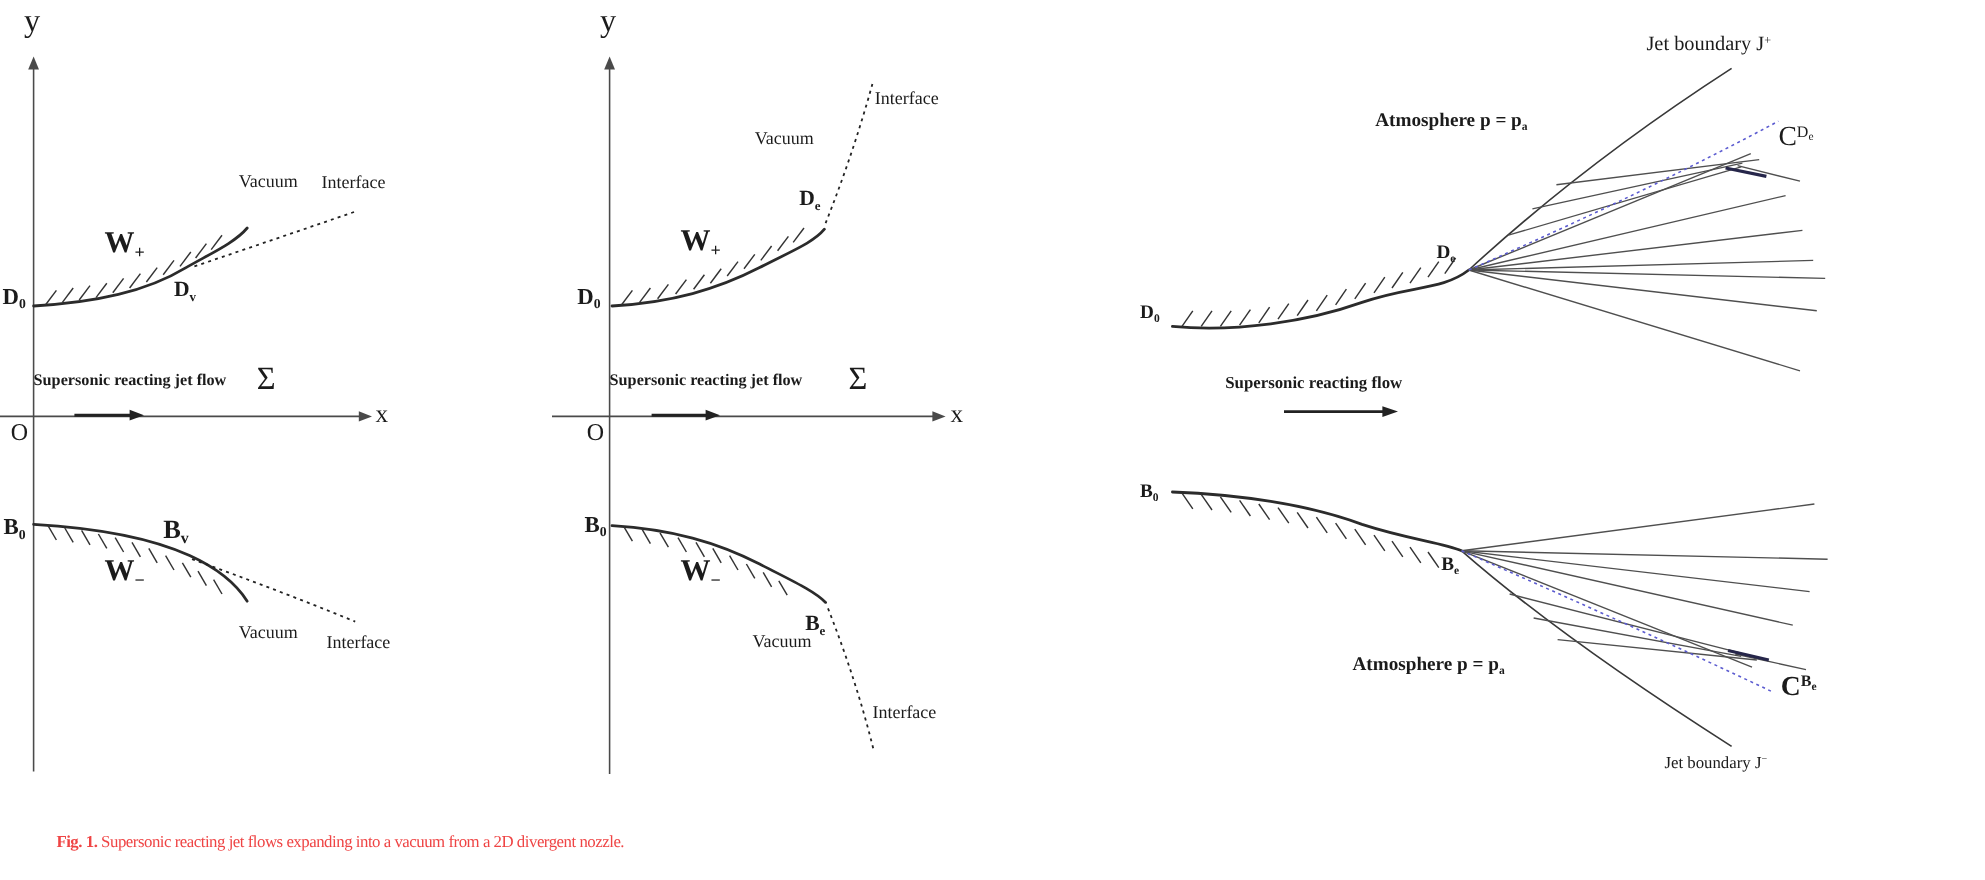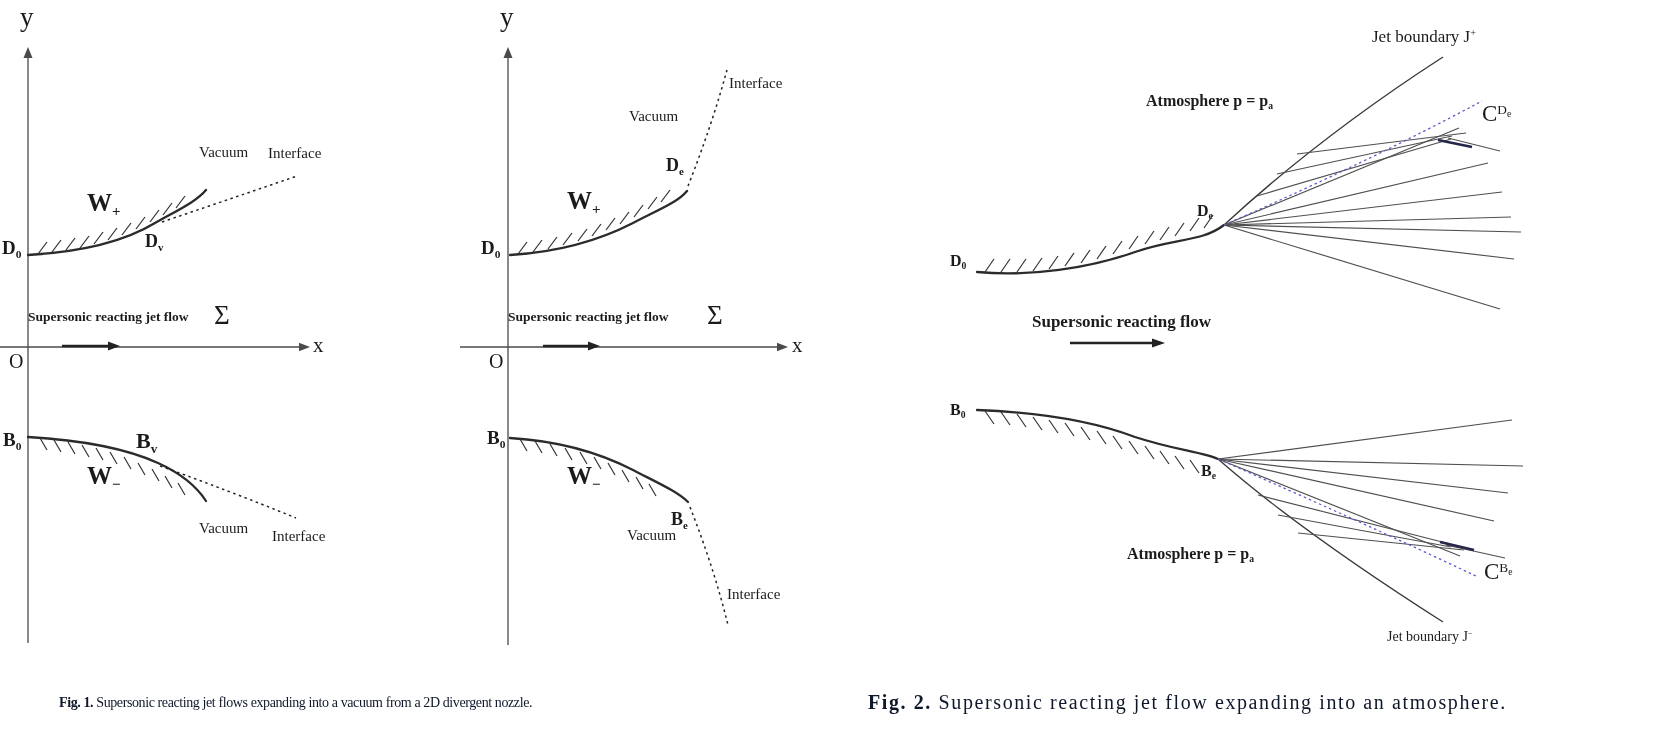--- a/index.html
+++ b/index.html
@@ -5,21 +5,21 @@
   html,body{margin:0;padding:0;background:#ffffff;}
   #canvas{position:relative;width:1654px;height:733px;background:#ffffff;overflow:hidden;
           font-family:"Liberation Serif", serif;color:#1b1b1b;}
   svg{position:absolute;left:0;top:0;}
   .lbl{position:absolute;white-space:nowrap;line-height:1;color:#1b1b1b;}
   .b{font-weight:bold;}
   .lbl sub{font-size:60%;vertical-align:-0.35em;line-height:0;}
   .lbl sup{font-size:60%;vertical-align:0.55em;line-height:0;}
   .clabel sup{font-size:58%;vertical-align:0.55em;line-height:0;}
   .clabel sup sub{font-size:72%;vertical-align:-0.3em;line-height:0;}
-  .caption{position:absolute;white-space:nowrap;color:#0f172a;margin-left:12px;}
+  .caption{position:absolute;white-space:nowrap;color:#ef4444;}
   .hatch{stroke:#333;stroke-width:1.2;}
   .wall{stroke:#2b2b2b;stroke-width:2.3;fill:none;stroke-linecap:round;}
   .axis{stroke:#4a4a4a;stroke-width:1.3;fill:none;}
   .dotted{stroke:#222;stroke-width:1.5;fill:none;stroke-dasharray:2.5 3.5;}
   .fan{stroke:#4f4f4f;stroke-width:1.15;fill:none;}
   .bnd{stroke:#383838;stroke-width:1.35;fill:none;}
   .blue{stroke-width:1.3;fill:none;stroke-dasharray:2.5 3;}
   .knot{stroke:#26264a;stroke-width:2.6;fill:none;}
   .flowarrow{stroke:#222;stroke-width:2.4;fill:none;}
   .tri{fill:#222;stroke:none;}
@@ -242,23 +242,22 @@
   <div class="lbl b" style="left:671px;top:510px;font-size:18px;"><span>B</span><sub>e</sub></div>
   <div class="lbl b" style="left:567px;top:463px;font-size:25px;"><span>W</span><sub>−</sub></div>
   <div class="lbl" style="left:627px;top:528px;font-size:15px;">Vacuum</div>
   <div class="lbl" style="left:727px;top:587px;font-size:15px;">Interface</div>
 
   <div class="lbl" style="left:1372px;top:28px;font-size:17px;"><span>Jet boundary J</span><sup>+</sup></div>
   <div class="lbl b" style="left:1146px;top:93px;font-size:16px;"><span>Atmosphere p = p</span><sub>a</sub></div>
   <div class="lbl clabel" style="left:1482px;top:74px;font-size:23px;margin-top:28px;"><span>C</span><sup><span>D</span><sub>e</sub></sup></div>
   <div class="lbl b" style="left:1197px;top:203px;font-size:16px;"><span>D</span><sub>e</sub></div>
   <div class="lbl b" style="left:950px;top:253px;font-size:16px;"><span>D</span><sub>0</sub></div>
-  <div class="lbl b" style="left:1021px;top:313px;font-size:17px;margin-left:11px;">Supersonic reacting flow</div>
+  <div class="lbl b" style="left:1021px;top:313px;font-size:14px;">Supersonic reacting flow</div>
   <div class="lbl b" style="left:950px;top:402px;font-size:16px;"><span>B</span><sub>0</sub></div>
   <div class="lbl b" style="left:1201px;top:463px;font-size:16px;"><span>B</span><sub>e</sub></div>
   <div class="lbl b" style="left:1127px;top:546px;font-size:16px;"><span>Atmosphere p = p</span><sub>a</sub></div>
-  <div class="lbl clabel" style="left:1484px;top:560px;font-size:23px;"><span>C</span><sup><span>B</span><sub>e</sub></sup></div>
+  <div class="lbl clabel" style="left:1484px;top:560px;font-size:23px;font-weight:bold;"><span>C</span><sup><span>B</span><sub>e</sub></sup></div>
   <div class="lbl" style="left:1387px;top:630px;font-size:14px;"><span>Jet boundary J</span><sup>−</sup></div>
 
   <div class="caption" style="left:47px;top:695px;font-size:14px;letter-spacing:-0.4px;"><span class="b">Fig. 1.</span><span> Supersonic reacting jet flows expanding into a vacuum from a 2D divergent nozzle.</span></div>
-  <div class="caption" style="left:856px;top:691px;font-size:20px;letter-spacing:1.6px;"><span class="b">Fig. 2.</span><span> Supersonic reacting jet flow expanding into an atmosphere.</span></div>
 
 </div>
 
 </body></html>

